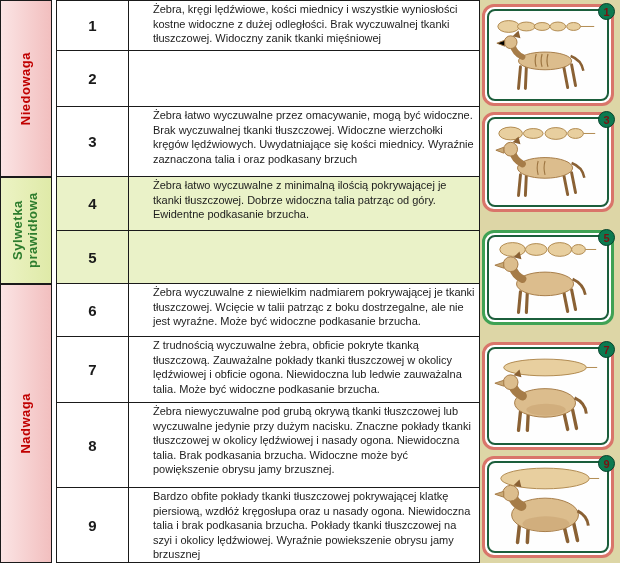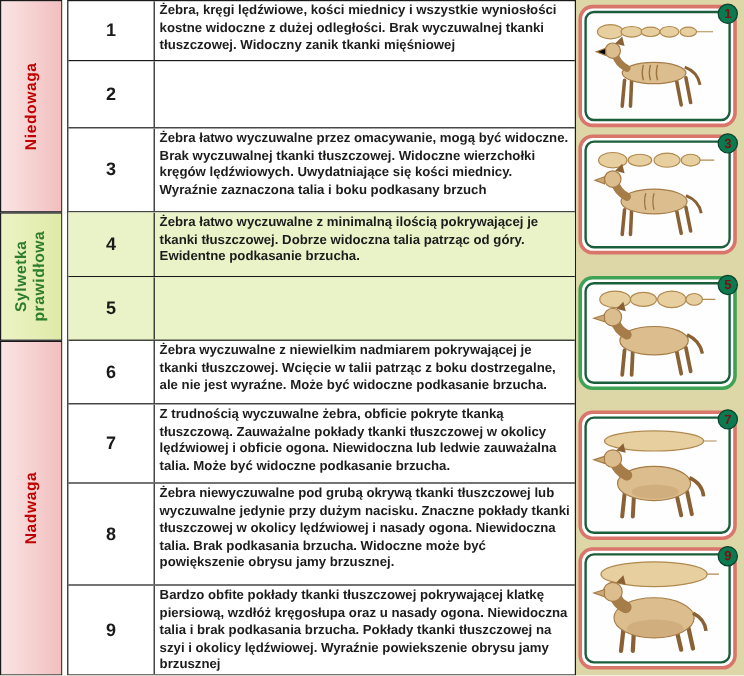--- a/index.html
+++ b/index.html
@@ -38,23 +38,24 @@
   .bcs-row { display:flex; border-bottom:1px solid #1a1a1a; overflow:hidden; }
   .bcs-row:last-child { border-bottom:none; }
   .score-cell {
     width:72px; border-right:1px solid #1a1a1a;
     display:flex; align-items:center; justify-content:center;
     font-size:15px; font-weight:bold; color:#1a1a1a;
     flex:none;
   }
   .desc-cell {
     flex:1; padding:1px 3px 0 4px;
-    font-size:11px; font-weight:bold; color:#1c1c1c;
+    font-size:11px; font-weight:normal; color:#1c1c1c;
     line-height:14.6px;
     overflow:hidden;
+    margin-left:20px;
   }
   .bcs-row.ideal { background:#eaf2c8; }
   .r1 { height:50px; } .r2 { height:56px; } .r3 { height:70px; }
   .r4 { height:54px; } .r5 { height:53px; } .r6 { height:53px; }
   .r7 { height:66px; } .r8 { height:85px; } .r9 { height:74px; }
 
   
   .img-col { width:140px; height:563px; background:#ddd6a6; position:relative; }
   .dog-card {
     position:absolute; left:2px; width:132px;
@@ -105,21 +106,21 @@
   <div class="bcs-table">
     <div class="bcs-row r1">
       <div class="score-cell">1</div>
       <div class="desc-cell">Żebra, kręgi lędźwiowe, kości miednicy i wszystkie wyniosłości kostne widoczne z dużej odległości. Brak wyczuwalnej tkanki tłuszczowej. Widoczny zanik tkanki mięśniowej</div>
     </div>
     <div class="bcs-row r2">
       <div class="score-cell">2</div>
     </div>
     <div class="bcs-row r3">
       <div class="score-cell">3</div>
-      <div class="desc-cell">Żebra łatwo wyczuwalne przez omacywanie, mogą być widoczne. Brak wyczuwalnej tkanki tłuszczowej. Widoczne wierzchołki kręgów lędźwiowych. Uwydatniające się kości miednicy. Wyraźnie zaznaczona talia i  boku podkasany brzuch</div>
+      <div class="desc-cell">Żebra łatwo wyczuwalne przez omacywanie, mogą być widoczne. Brak wyczuwalnej tkanki tłuszczowej. Widoczne wierzchołki kręgów lędźwiowych. Uwydatniające się kości miednicy. Wyraźnie zaznaczona talia i  oraz podkasany brzuch</div>
     </div>
     <div class="bcs-row r4 ideal">
       <div class="score-cell">4</div>
       <div class="desc-cell">Żebra łatwo wyczuwalne z minimalną ilością pokrywającej je tkanki tłuszczowej. Dobrze widoczna talia patrząc od góry. Ewidentne podkasanie brzucha.</div>
     </div>
     <div class="bcs-row r5 ideal">
       <div class="score-cell">5</div>
     </div>
     <div class="bcs-row r6">
       <div class="score-cell">6</div>

